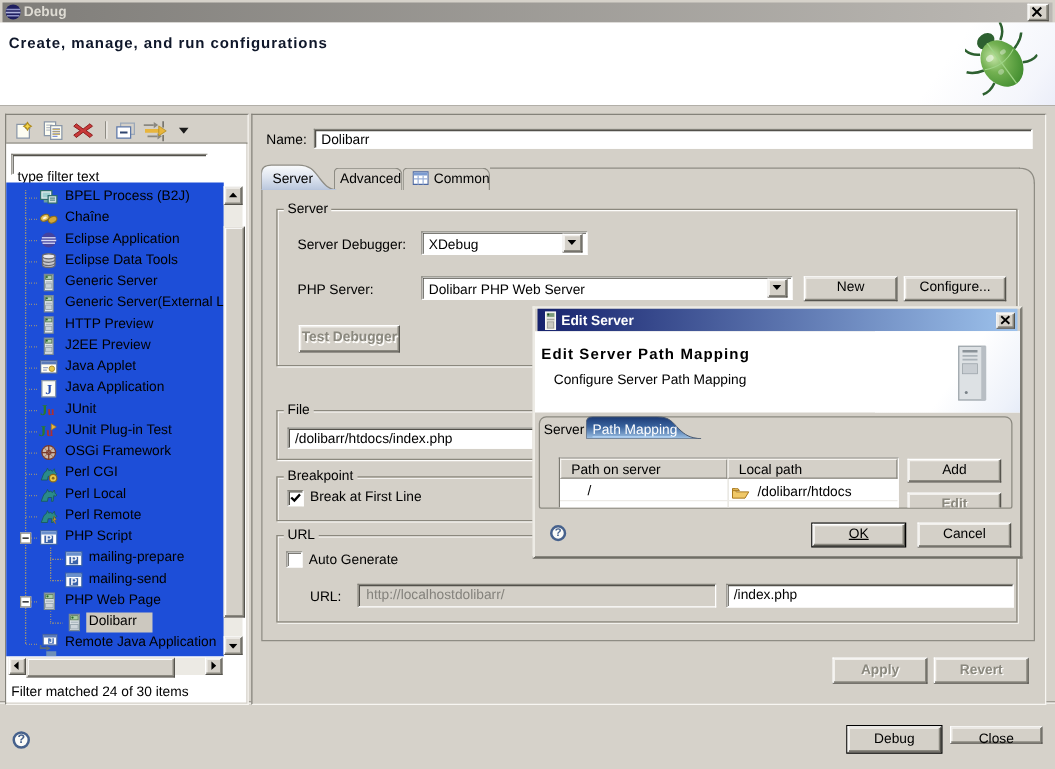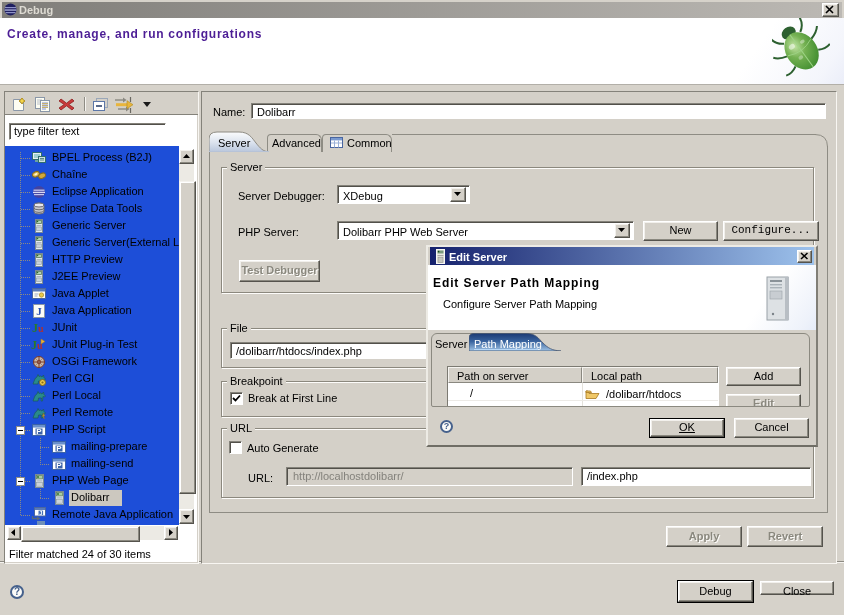--- a/index.html
+++ b/index.html
@@ -32,21 +32,21 @@
 <div class="lbl" style="left:19px;top:4px;font-weight:bold;color:#dedbd3;font-size:11px;">Debug</div>
 <div class="abs btn" style="left:822px;top:3px;width:17px;height:14px;">
     <span class="btnface"></span>
  <svg class="abs" style="left:3px;top:2px;" width="10" height="9">
       <path d="M1,1 L8,8 M8,1 L1,8" stroke="#000" stroke-width="1.6"></path>
     </svg>
 </div>
 
 <div class="abs" style="left:0;top:18px;width:844px;height:67px;background:#fff;"></div>
 <div class="abs" style="left:640px;top:18px;width:204px;height:67px;background:linear-gradient(125deg,rgba(255,255,255,0) 55%,rgba(233,236,248,0.5) 88%,rgba(226,230,246,0.7) 100%);"></div>
-<div class="lbl" style="left:7px;top:27px;font-size:12px;font-weight:bold;color:#4c1d95;letter-spacing:0.75px;">Create, manage, and run configurations</div>
+<div class="lbl" style="left:7px;top:27px;font-size:12px;font-weight:bold;color:#0f172a;letter-spacing:0.75px;">Create, manage, and run configurations</div>
 <div class="abs" style="left:0;top:84px;width:844px;height:1px;background:#b2afa8;"></div>
 <div id="bug" class="abs" style="left:772px;top:18px;width:58px;height:62px;">
 <svg width="58" height="62">
 <defs>
         <radialGradient id="shell" cx="0.4" cy="0.3" r="0.9">
           <stop offset="0" stop-color="#c2e3a4"></stop>
           <stop offset="0.35" stop-color="#74b152"></stop>
           <stop offset="0.75" stop-color="#489234"></stop>
           <stop offset="1" stop-color="#2f6a26"></stop>
         </radialGradient>
@@ -121,21 +121,21 @@
       <path d="M16.5,1 v5M16.5,12 v5" stroke="#6a6862" stroke-width="1.2"></path>
     </svg>
 </div>
 <div class="abs" style="left:143px;top:102px;width:8px;height:5px;">
  <svg width="8" height="5">
       <path d="M0,0 h8 l-4,5 z" fill="#1a1a1a"></path>
     </svg>
 </div>
 
 <div class="abs sunk" style="left:9px;top:123px;width:155px;height:15px;"></div>
-<div class="lbl" style="left:14px;top:125px;">type filter text</div>
+<div class="lbl" style="left:14px;top:136px;">type filter text</div>
 
 <div id="tree" class="abs" style="left:5px;top:146px;width:174px;height:379px;overflow:hidden;background:#1d4ed8;">
 <div class="abs" style="left:15px;top:6px;width:1px;height:364px;background-image:repeating-linear-gradient(to bottom,#8d8b83 0,#8d8b83 1px,transparent 1px,transparent 2px);"></div>
 <div class="abs" style="left:16px;top:12px;width:9px;height:1px;background-image:repeating-linear-gradient(to right,#8d8b83 0,#8d8b83 1px,transparent 1px,transparent 2px);"></div>
 <div class="abs" style="left:26px;top:4px;width:16px;height:16px;">
       <svg width="16" height="16">
         <rect x="1.5" y="2.5" width="9" height="7" fill="#e8f0f0" stroke="#2e6e6e"></rect>
         <rect x="3" y="4" width="6" height="4" fill="#9fd0d0"></rect>
         <rect x="4" y="10" width="5" height="2" fill="#6aa0a0"></rect>
         <rect x="7.5" y="6.5" width="7" height="6" fill="#cfe0e0" stroke="#2e6e6e"></rect>
@@ -441,21 +441,21 @@
 <div class="lbl" style="left:238px;top:226px;">PHP Server:</div>
 <div class="abs sunk" style="left:337px;top:221px;width:295px;height:17px;"></div>
 <div class="lbl" style="left:343px;top:226px;">Dolibarr PHP Web Server</div>
 <div class="abs btn" style="left:614px;top:223px;width:16px;height:15px;">
     <span class="btnface"></span>
     <svg class="abs" style="left:4px;top:5px;" width="7" height="4">
       <path d="M0,0 h7 l-3.5,4 z" fill="#000"></path>
     </svg>
   </div>
 <div class="abs btn" style="left:643px;top:221px;width:75px;height:20px;line-height:19px;"><span class="btnface"></span><span style="position:relative;">New</span></div>
-<div class="abs btn" style="left:723px;top:221px;width:96px;height:20px;line-height:19px;font-family:Liberation Mono, monospace;"><span class="btnface"></span><span style="position:relative;">Configure...</span></div>
+<div class="abs btn" style="left:723px;top:221px;width:82px;height:20px;line-height:19px;"><span class="btnface"></span><span style="position:relative;">Configure...</span></div>
 <div class="abs btn dis" style="left:239px;top:260px;width:81px;height:22px;line-height:21px;"><span class="btnface"></span><span style="position:relative;">Test Debugger</span></div>
 
 <div class="abs groove" style="left:221px;top:328px;width:591px;height:38px;"></div>
 <div class="lbl" style="left:227px;top:322px;background:#d4d0c8;padding:0 3px;">File</div>
 <div class="abs sunk" style="left:230px;top:342px;width:572px;height:15px;"></div>
 <div class="lbl" style="left:236px;top:345px;">/dolibarr/htdocs/index.php</div>
 
 <div class="abs groove" style="left:221px;top:381px;width:591px;height:34px;"></div>
 <div class="lbl" style="left:227px;top:375px;background:#d4d0c8;padding:0 3px;">Breakpoint</div>
 <div class="abs sunk" style="left:230px;top:392px;width:11px;height:11px;"></div>

